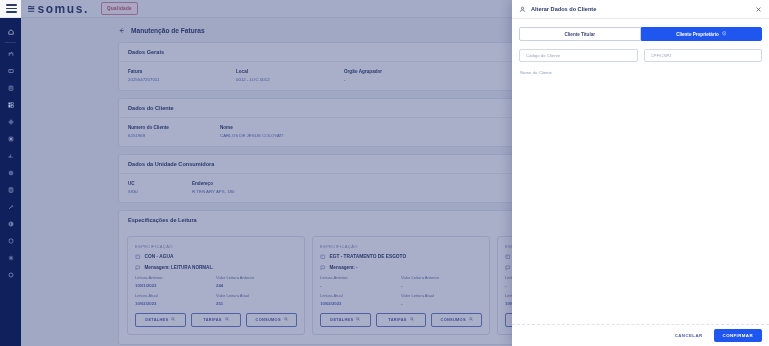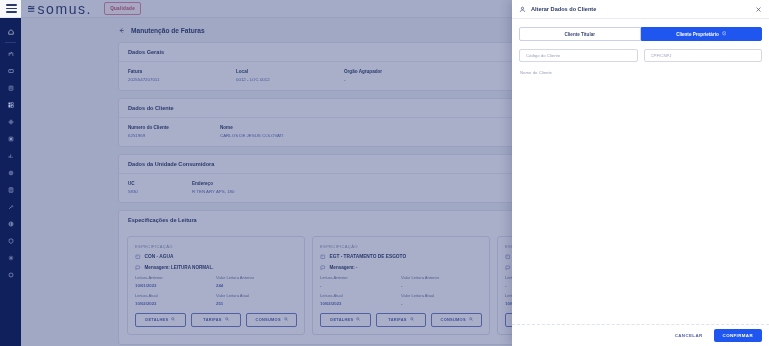--- a/index.html
+++ b/index.html
@@ -27,21 +27,21 @@
     border-bottom: 1px solid #e6e8ef;
   }
   .hamburger { width: 11px; display: flex; flex-direction: column; gap: 2px; cursor: pointer; margin-right: 10px; }
   .hamburger i { display: block; height: 1.4px; background: #2b3a67; border-radius: 1px; }
   .brand { display: flex; align-items: center; gap: 3px; }
   .brand-mark {
     font-size: 10px; font-weight: 700; color: #2b3a67; letter-spacing: -1px;
     font-family: "DejaVu Sans", sans-serif;
   }
   .brand-name {
-    font-size: 14px; font-weight: 400; color: #2b3a67;
+    font-size: 12px; font-weight: 700; color: #2b3a67;
     letter-spacing: 1.6px;
   }
   .env-badge {
     margin-left: 12px;
     font-size: 4.6px; font-weight: 700; color: #c0506b;
     border: 0.8px solid #d98ba0; border-radius: 2px;
     padding: 2.6px 5px; letter-spacing: 0.3px;
     background: #fdf4f6;
     cursor: pointer;
   }

